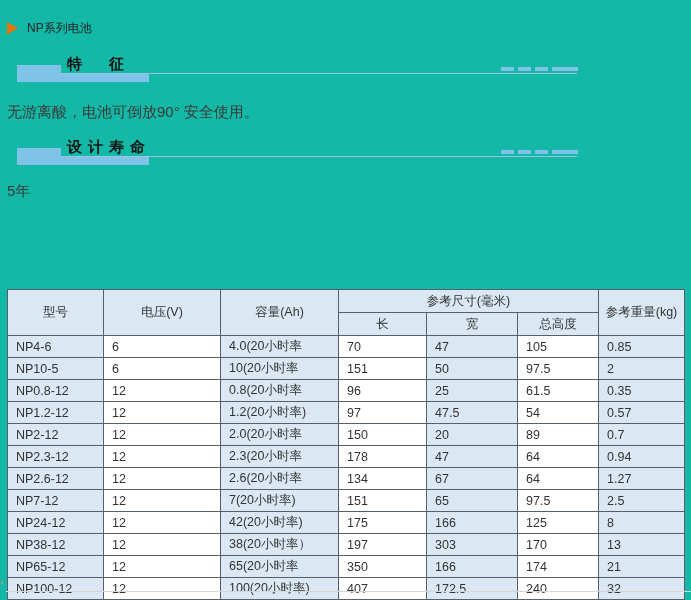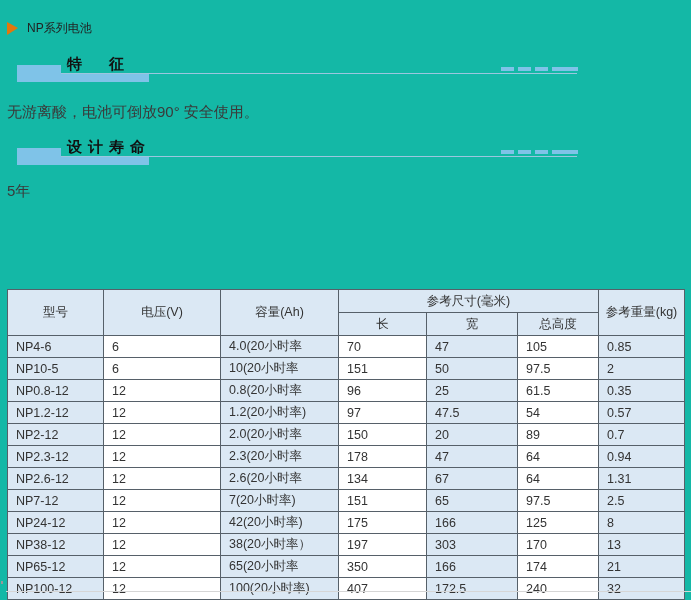--- a/index.html
+++ b/index.html
@@ -156,21 +156,21 @@
           <td>64</td>
           <td>0.94</td>
         </tr>
         <tr>
           <td>NP2.6-12</td>
           <td>12</td>
           <td>2.6(20小时率</td>
           <td>134</td>
           <td>67</td>
           <td>64</td>
-          <td>1.31</td>
+          <td>1.27</td>
         </tr>
         <tr>
           <td>NP7-12</td>
           <td>12</td>
           <td>7(20小时率)</td>
           <td>151</td>
           <td>65</td>
           <td>97.5</td>
           <td>2.5</td>
         </tr>

